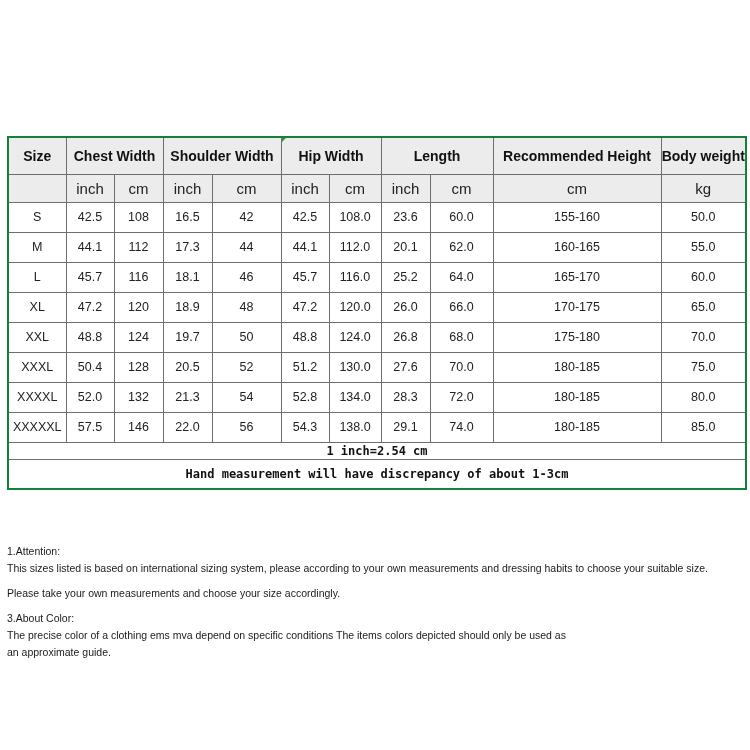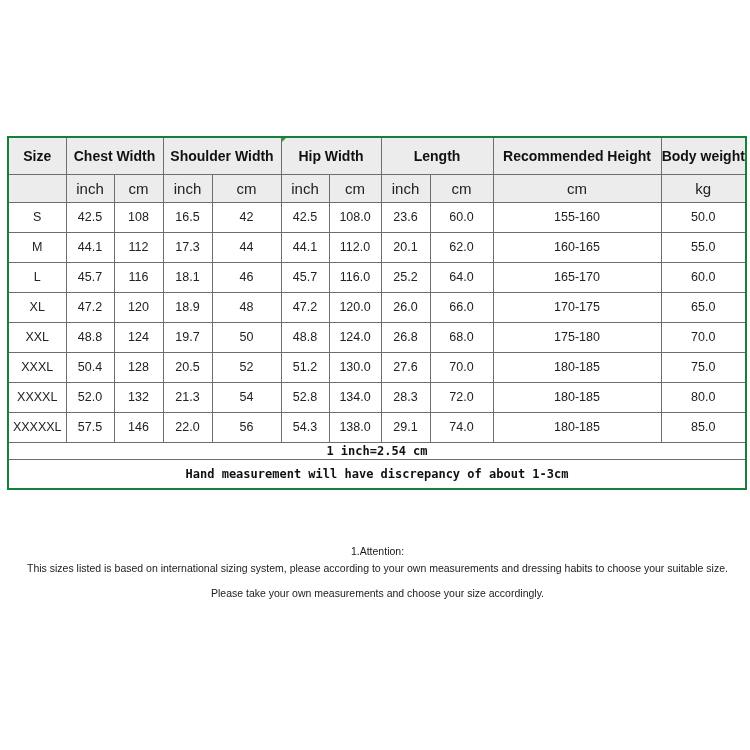--- a/index.html
+++ b/index.html
@@ -76,21 +76,21 @@
   
   .notes {
     position: absolute;
     left: 7px;
     top: 543px;
     width: 741px;
     font-size: 10.5px;
     line-height: 17px;
     color: #1a1a1a;
   }
-  .note-block { margin-bottom: 8px; text-align: center; }
+  .note-block { margin-bottom: 8px; }
   .note-line { white-space: nowrap; }
 </style>
 </head>
 <body>
 
 <div class="page">
 
   <table class="size-table">
     <colgroup>
       <col style="width:58px">
@@ -249,15 +249,20 @@
   </table>
 
   <div class="notes">
     <div class="note-block">
       <div class="note-line">1.Attention:</div>
       <div class="note-line">This sizes listed is based on international sizing system, please according to your own measurements and dressing habits to choose your suitable size.</div>
     </div>
     <div class="note-block">
       <div class="note-line">Please take your own measurements and choose your size accordingly.</div>
     </div>
+    <div class="note-block">
+      <div class="note-line">3.About Color:</div>
+      <div class="note-line">The precise color of a clothing ems mva depend on specific conditions The items colors depicted should only be used as</div>
+      <div class="note-line">an approximate guide.</div>
+    </div>
   </div>
 
 </div>
 
 </body></html>

